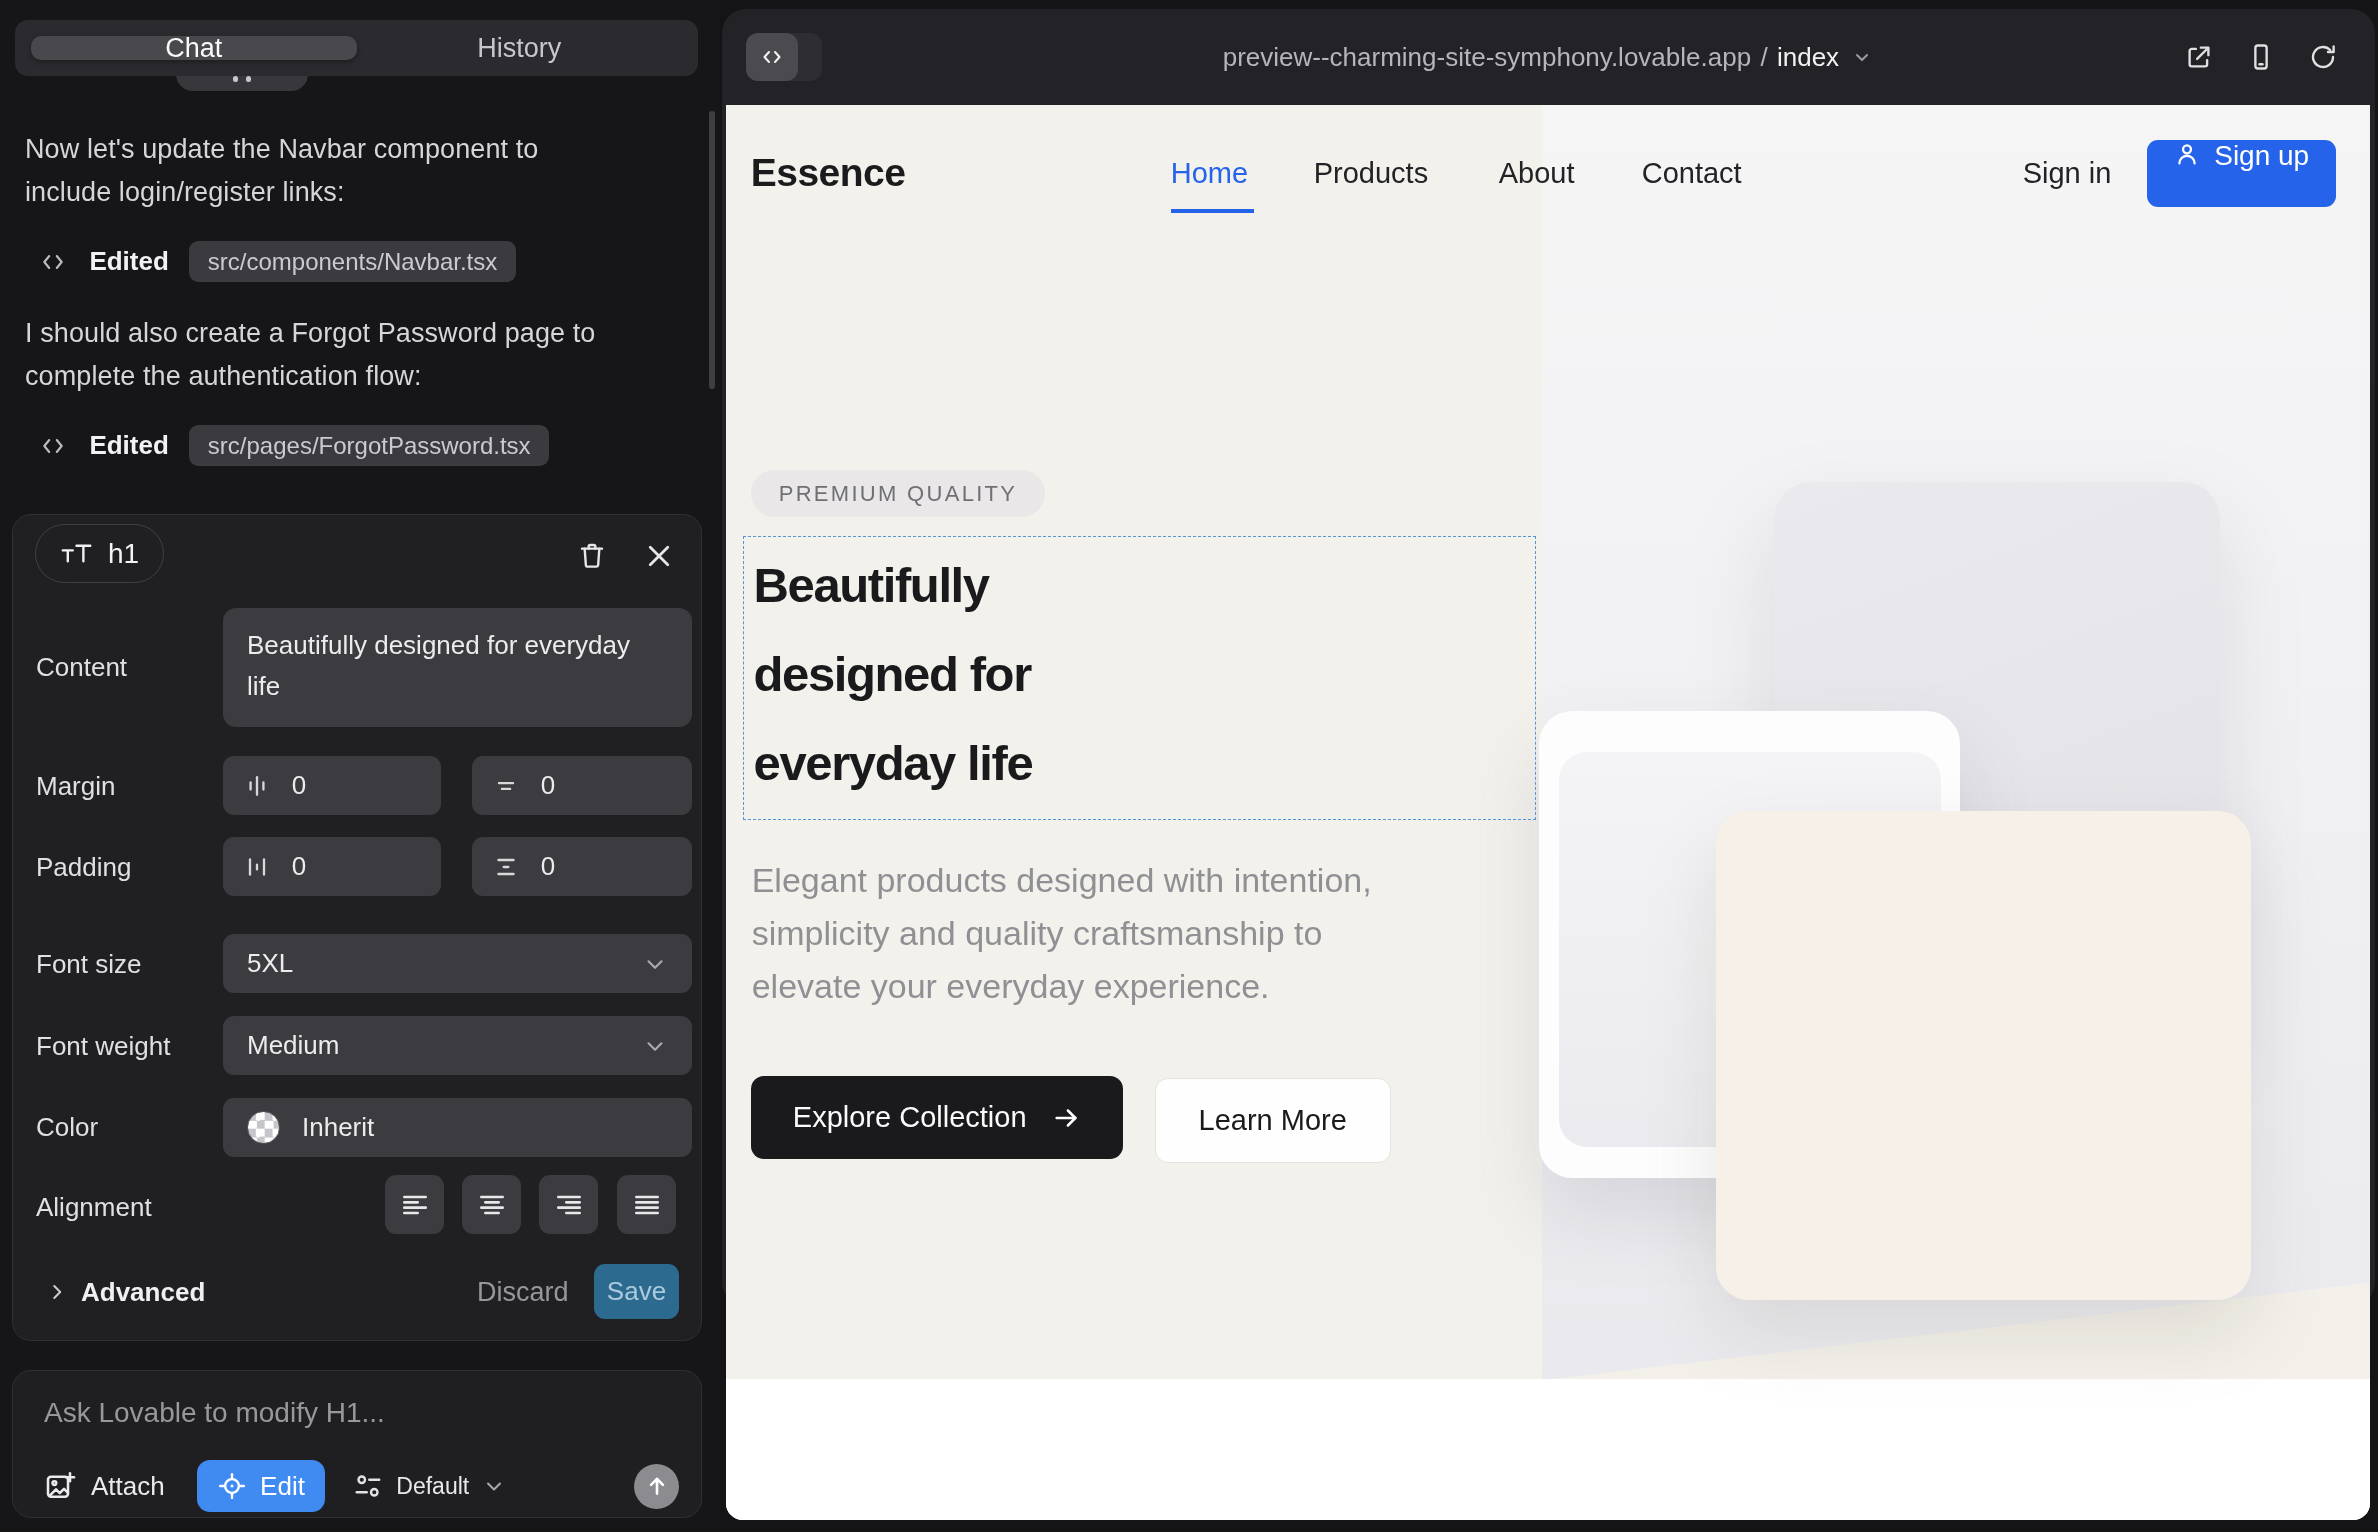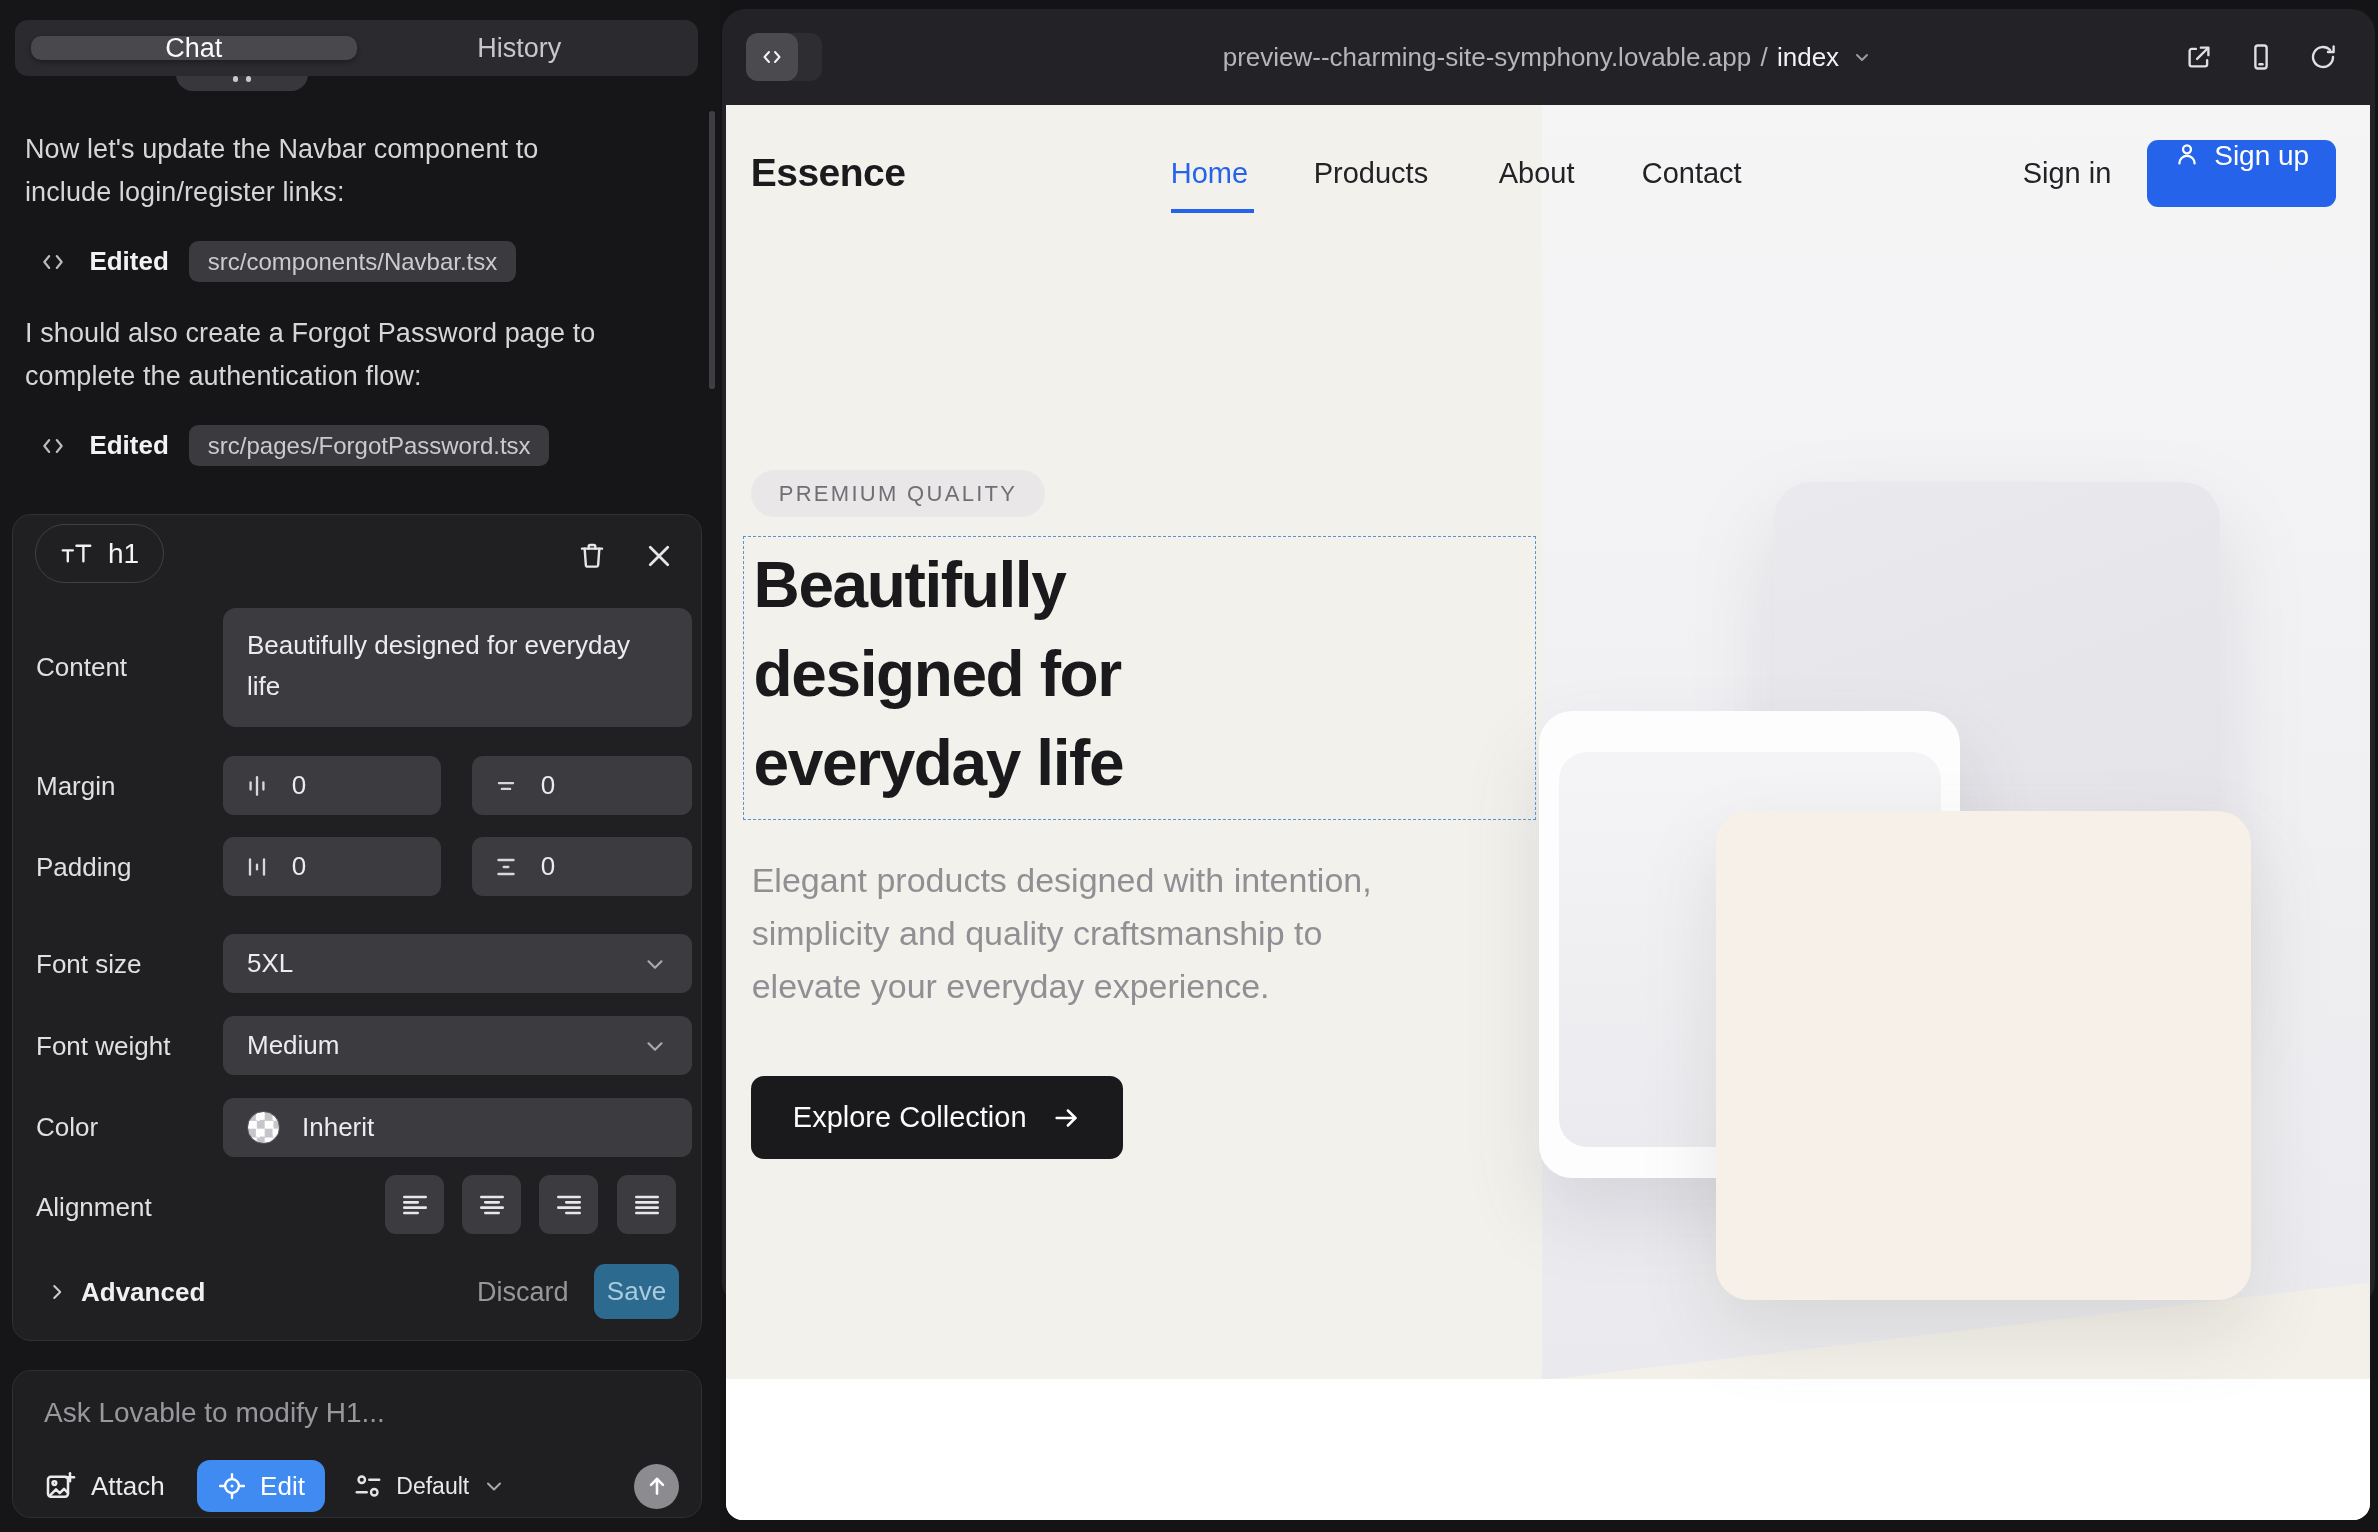--- a/index.html
+++ b/index.html
@@ -119,21 +119,21 @@
   .nav-underline { position:absolute; left:445px; top:104px; width:83px; height:3.7px; background:#2563eb; }
   .nav-products { left:588px; } .nav-about { left:773px; } .nav-contact { left:916px; }
   .sign-in { position:absolute; left:1297px; top:52px; font-size:29px; color:#232327; cursor:pointer; }
   .sign-up { position:absolute; left:1421px; top:35px; width:189px; height:67px; background:#2563eb; border-radius:11px;
              display:flex; justify-content:center; gap:13px; color:#ffffff; font-size:28px; cursor:pointer; }
 
   .hero-badge { position:absolute; left:25px; top:365px; height:47px; border-radius:24px; background:#e9e7e8;
                 display:inline-flex; align-items:center; padding:0 28px; font-size:22px; letter-spacing:2.3px;
                 color:#6f6f75; font-weight:500; }
   .selection-box { position:absolute; left:17.6px; top:431px; width:793px; height:284px; border:1.9px dashed #5795d2; cursor:pointer; }
-  .hero-h1 { position:absolute; left:9.3px; top:3.7px; font-size:64px; line-height:89px; font-weight:600;
+  .hero-h1 { position:absolute; left:9.3px; top:3.7px; font-size:49px; line-height:89px; font-weight:600;
              letter-spacing:-1.4px; color:#1a1a1c; }
   .hero-para { position:absolute; left:26px; top:749px; font-size:34px; line-height:53px; color:#909094; }
   .cta-primary { position:absolute; left:25px; top:971px; width:372px; height:83px; background:#1a1a1d; border-radius:13px;
                  display:flex; align-items:center; justify-content:center; gap:24px; color:#fbfbfb; font-size:29px; cursor:pointer; }
   .cta-secondary { position:absolute; left:429px; top:973px; width:236px; height:85px; background:#fefefe;
                    border:1.9px solid #e6e4e0; border-radius:13px; display:flex; align-items:center; justify-content:center;
                    color:#1a1a1d; font-size:29px; cursor:pointer; }
   svg { display:block; }
 </style>
 </head>
@@ -450,16 +450,17 @@
         <div>elevate your everyday experience.</div>
       </div>
 
       <div class="cta-primary">
         <span>Explore Collection</span>
         <svg width="30" height="30" viewBox="0 0 24 24" fill="none" stroke="#ffffff" stroke-width="2" stroke-linecap="round" stroke-linejoin="round">
             <path d="M4.5 12h15"></path>
             <path d="M13.5 6l6 6-6 6"></path>
           </svg>
       </div>
+      <div class="cta-secondary">Learn More</div>
     </div>
   </section>
 </div>
 
 
 </body></html>

